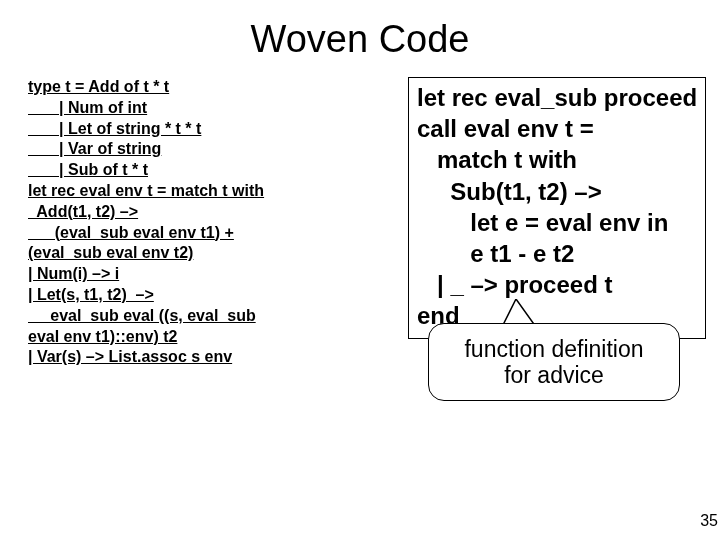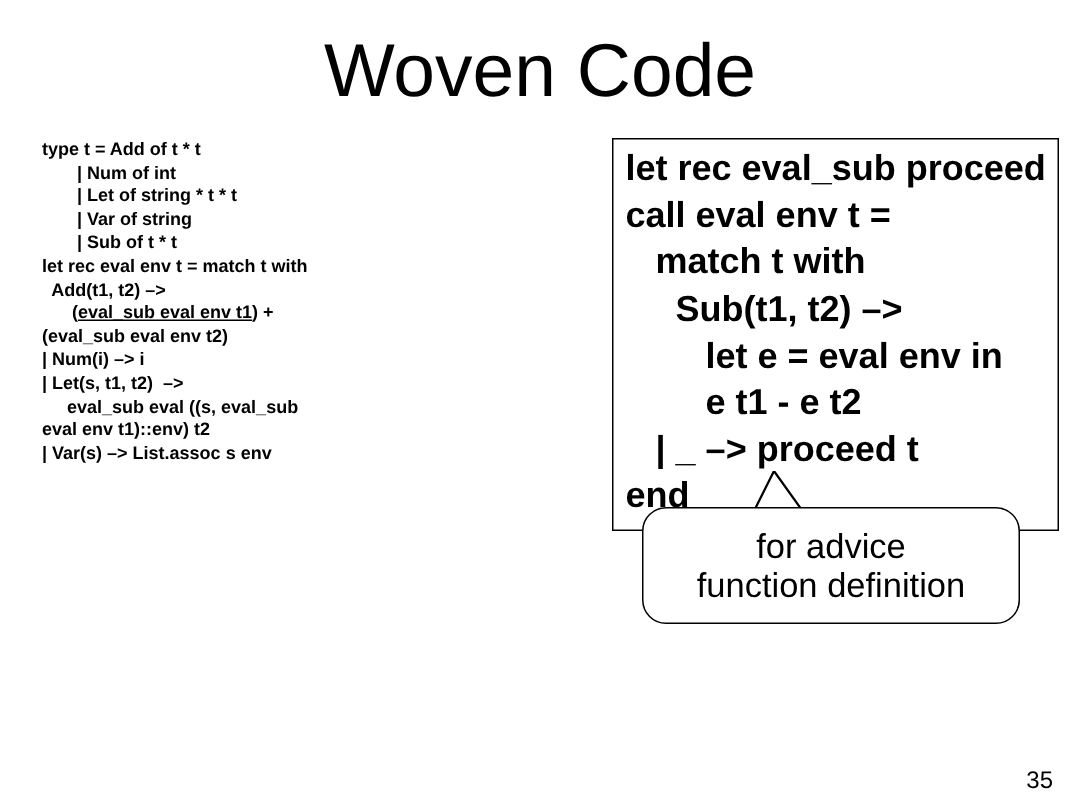--- a/index.html
+++ b/index.html
@@ -6,38 +6,39 @@
     margin: 0;
     padding: 0;
     width: 720px;
     height: 540px;
     background: #fff;
     font-family: Arial, Helvetica, sans-serif;
     position: relative;
     overflow: hidden;
   }
   .title {
-    font-size: 50px;
+    font-size: 38px;
     text-align: center;
     margin-top: 18px;
     margin-bottom: 16px;
     font-weight: normal;
   }
   .columns {
     display: flex;
     flex-direction: row;
     padding: 0 24px 0 28px;
     align-items: flex-start;
   }
   .left {
     flex: 0 0 380px;
-    font-size: 12px;
+    font-size: 16px;
     font-weight: bold;
     line-height: 1.3;
     white-space: pre;
+    text-decoration: underline;
   }
   .right {
     flex: 1;
     position: relative;
   }
   .code-box {
     border: 1.5px solid #000;
     padding: 4px 8px 6px 8px;
     font-size: 24px;
     font-weight: bold;
@@ -65,21 +66,21 @@
     position: absolute;
     top: 222px;
     left: 90px;
     width: 0;
     height: 0;
   }
   .tail svg { display: block; }
   .underline { text-decoration: underline; }
   .page-num {
     position: absolute;
-    right: 18px;
+    right: 2px;
     bottom: 10px;
     font-size: 16px;
     font-weight: normal;
   }
   .arrow { font-family: Arial, sans-serif; }
 </style>
 </head>
 <body>
 
 <div class="title">Woven Code</div>
@@ -110,19 +111,19 @@
 <span class="arrow">   | _ –&gt; proceed t</span>
 <span>end</span></div>
 
     <div class="tail">
       <svg width="50" height="30">
         <polygon points="18,0 38,28 4,28" fill="#fff" stroke="#000" stroke-width="1.5"></polygon>
         <rect x="3" y="26" width="36" height="6" fill="#fff"></rect>
       </svg>
     </div>
     <div class="callout">
+      <div>function definition</div>
       <div>for advice</div>
-      <div>function definition</div>
     </div>
   </div>
 </div>
 
 <div class="page-num">35</div>
 
 </body></html>

